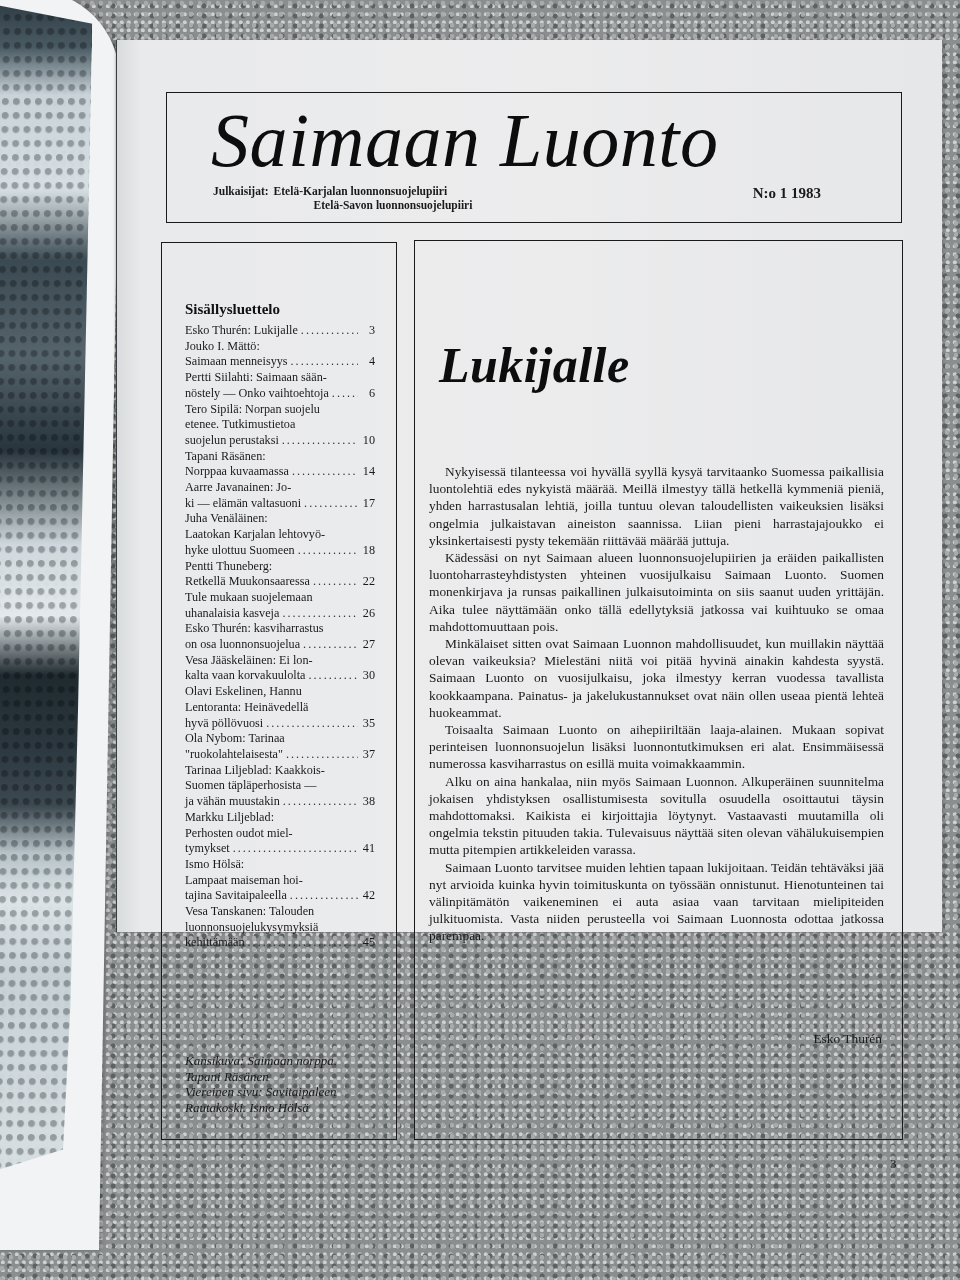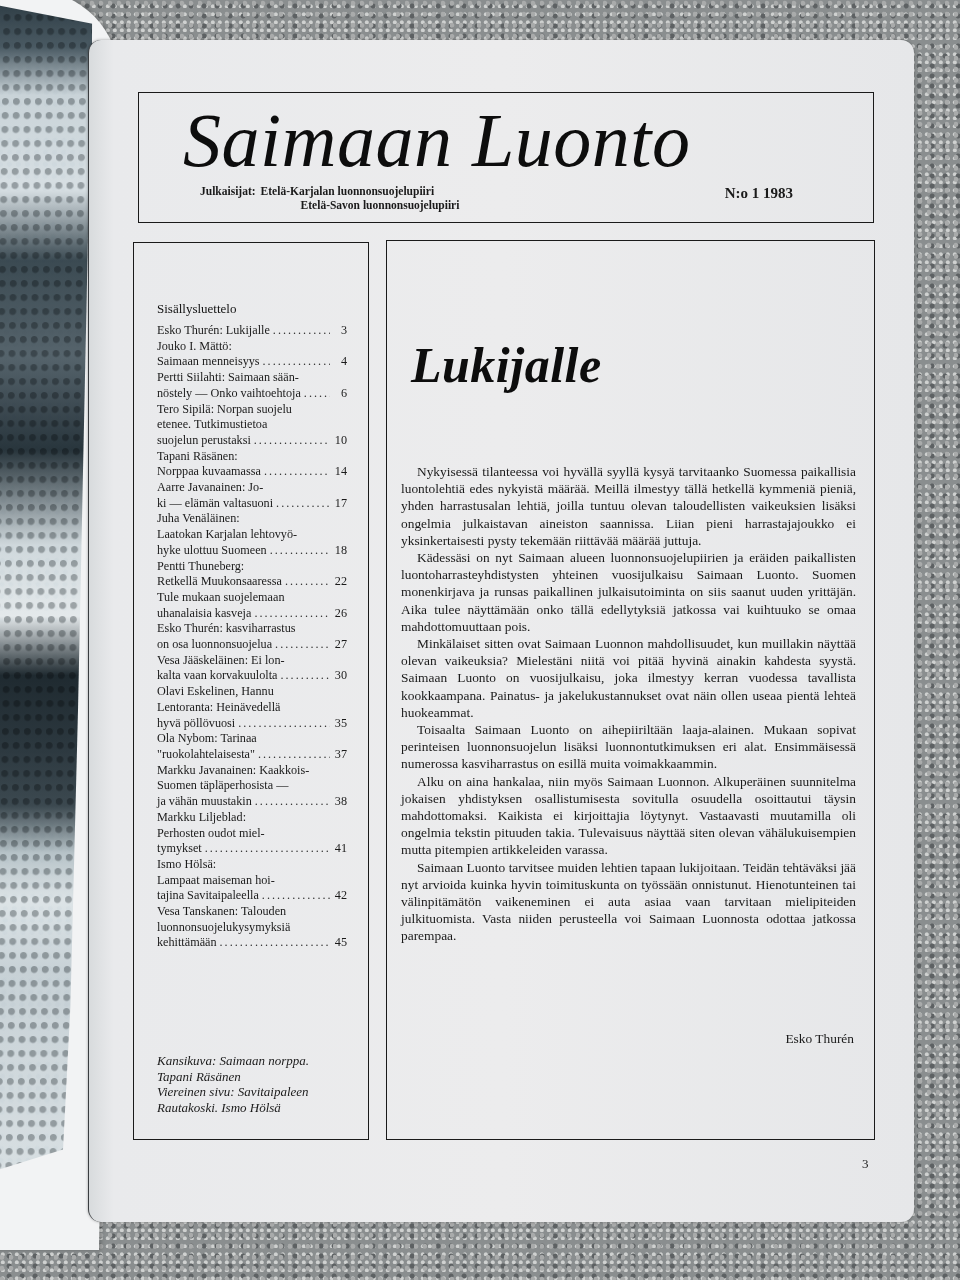--- a/index.html
+++ b/index.html
@@ -30,45 +30,44 @@
   }
   .left-photo::after {
     content: ""; position: absolute; inset: 0;
     background:
       radial-gradient(circle at 30% 25%, rgba(20,30,35,0.55) 0 3px, transparent 4px) 0 0/11px 14px,
       radial-gradient(circle at 60% 70%, rgba(240,245,247,0.5) 0 2px, transparent 3px) 0 0/9px 12px;
     mix-blend-mode: multiply; opacity: 0.6;
   }
   
   .page {
-    position: absolute; left: 88px; top: 40px; width: 825px; height: 1182px;
+    position: absolute; left: 116px; top: 40px; width: 825px; height: 892px;
     background: linear-gradient(90deg, #d8dbdd 0%, #e9eaec 3%, #ececed 50%, #e6e7e9 100%);
     box-shadow: 0 0 3px rgba(0,0,0,0.35);
     border-left: 1px solid #3a3d40;
-    border-radius: 13px;
   }
   .box { position: absolute; border: 1.5px solid #1a1a1a; box-sizing: border-box; }
   .masthead { left: 49px; top: 52px; width: 736px; height: 131px; }
   .masthead-title {
     position: absolute; left: 44px; top: 4px; margin: 0;
     font-family: "Liberation Serif", "DejaVu Serif", serif;
     font-style: italic; font-weight: normal; font-size: 76px; letter-spacing: 0.5px;
     color: #0d0d0d; line-height: 1.15;
   }
   .publishers {
     position: absolute; left: 46px; top: 92px; font-size: 11.5px; font-weight: bold;
-    color: #1a1a1a; display: grid; grid-template-columns: auto auto; column-gap: 5px; line-height: 1.2; margin-left: 15px;
+    color: #1a1a1a; display: grid; grid-template-columns: auto auto; column-gap: 5px; line-height: 1.2;
   }
   .publishers .org2 { grid-column: 2; padding-left: 40px; }
   .issue {
     position: absolute; right: 80px; top: 92px; font-size: 15px; font-weight: bold; color: #1a1a1a;
   }
   .toc { left: 44px; top: 202px; width: 236px; height: 898px; }
   .toc-title {
-    position: absolute; left: 23px; top: 58px; margin: 0; font-size: 13px; font-weight: normal; color: #111;
+    position: absolute; left: 23px; top: 58px; margin: 0; font-size: 15px; font-weight: bold; color: #111;
   }
   .toc-list { position: absolute; left: 23px; top: 80px; width: 190px; list-style: none; margin: 0; padding: 0; }
   .toc-item { font-size: 12.2px; line-height: 15.7px; color: #1a1a1a; }
   .toc-item .line { display: flex; align-items: baseline; white-space: nowrap; }
   .toc-item .lead { flex: 1; overflow: hidden; margin: 0 3px; color: #333; letter-spacing: 2px; }
   .toc-item .lead::after { content: "........................................................"; }
   .toc-item .pg { min-width: 14px; text-align: right; }
   .credits {
     position: absolute; left: 23px; top: 810px; font-style: italic; font-size: 13px; line-height: 15.6px; color: #1a1a1a;
   }
@@ -239,21 +238,21 @@
             <span>Ola Nybom: Tarinaa</span>
           </div>
           <div class="line">
             <span>"ruokolahtelaisesta"</span>
             <span class="lead"></span>
             <span class="pg">37</span>
           </div>
         </li>
         <li class="toc-item">
           <div class="line">
-            <span>Markku Javanainen: Kaakkois-</span>
+            <span>Tarinaa Liljeblad: Kaakkois-</span>
           </div>
           <div class="line">
             <span>Suomen täpläperhosista —</span>
           </div>
           <div class="line">
             <span>ja vähän muustakin</span>
             <span class="lead"></span>
             <span class="pg">38</span>
           </div>
         </li>

